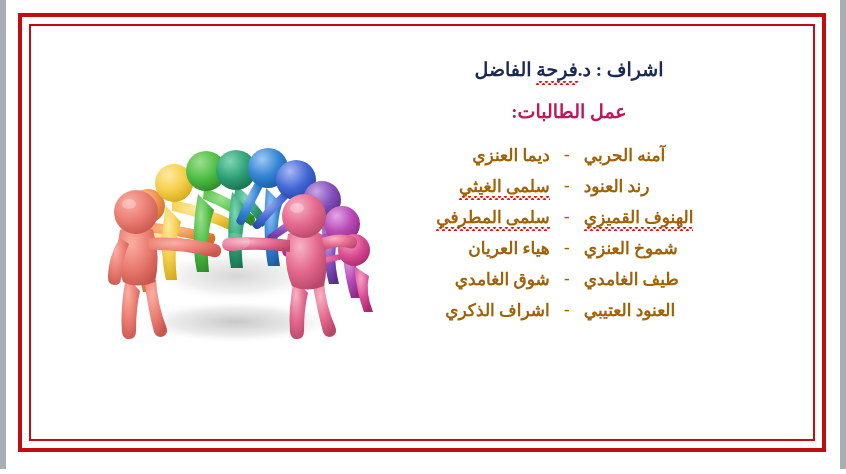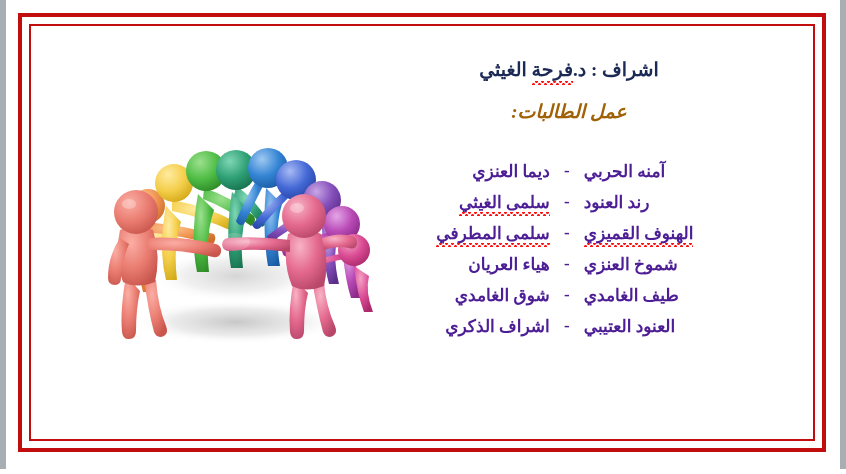--- a/index.html
+++ b/index.html
@@ -97,23 +97,22 @@
     font-weight: bold;
     font-size: 19px;
     line-height: 1.25;
     white-space: nowrap;
   }
   #supervisor-line {
     color: #1b2a54;
     margin-bottom: 18px;
   }
   #work-line {
-    color: #a16207;
-    margin-bottom: 32px;
-    font-style: italic;
+    color: #be185d;
+    margin-bottom: 16px;
   }
 
   
   .sq {
     position: relative;
     display: inline-block;
     text-align: center;
   }
   .sq::after {
     content: "";
@@ -130,21 +129,21 @@
     pointer-events: none;
   }
 
   
   #names {
     margin: 0 auto;
     border-collapse: collapse;
     direction: rtl;
   }
   #names td {
-    color: #4c1d95;
+    color: #a16207;
     font-weight: bold;
     font-size: 17px;
     padding: 5px 0 5px 0;
     white-space: nowrap;
     vertical-align: middle;
   }
   .col-a {
     text-align: left;
     padding-left: 12px;
     min-width: 118px;
@@ -333,21 +332,21 @@
           <ellipse cx="211" cy="82" rx="7" ry="5" fill="#ffffff" opacity="0.28"></ellipse>
         </g>
 
         <ellipse cx="148" cy="116" rx="16" ry="9" fill="#ffffff" opacity="0.18"></ellipse>
       </svg>
     </div>
 
     <div id="textblock">
 
       <div class="heading" id="supervisor-line">
-        <span>اشراف : د.</span><span class="sq">فرحة</span><span> الغيثي</span>
+        <span>اشراف : د.</span><span class="sq">فرحة</span><span> الفاضل</span>
       </div>
 
       <div class="heading" id="work-line">عمل الطالبات:</div>
 
       <table id="names">
         <tbody>
 
           <tr>
             <td class="col-a">
               <span>آمنه الحربي</span>

